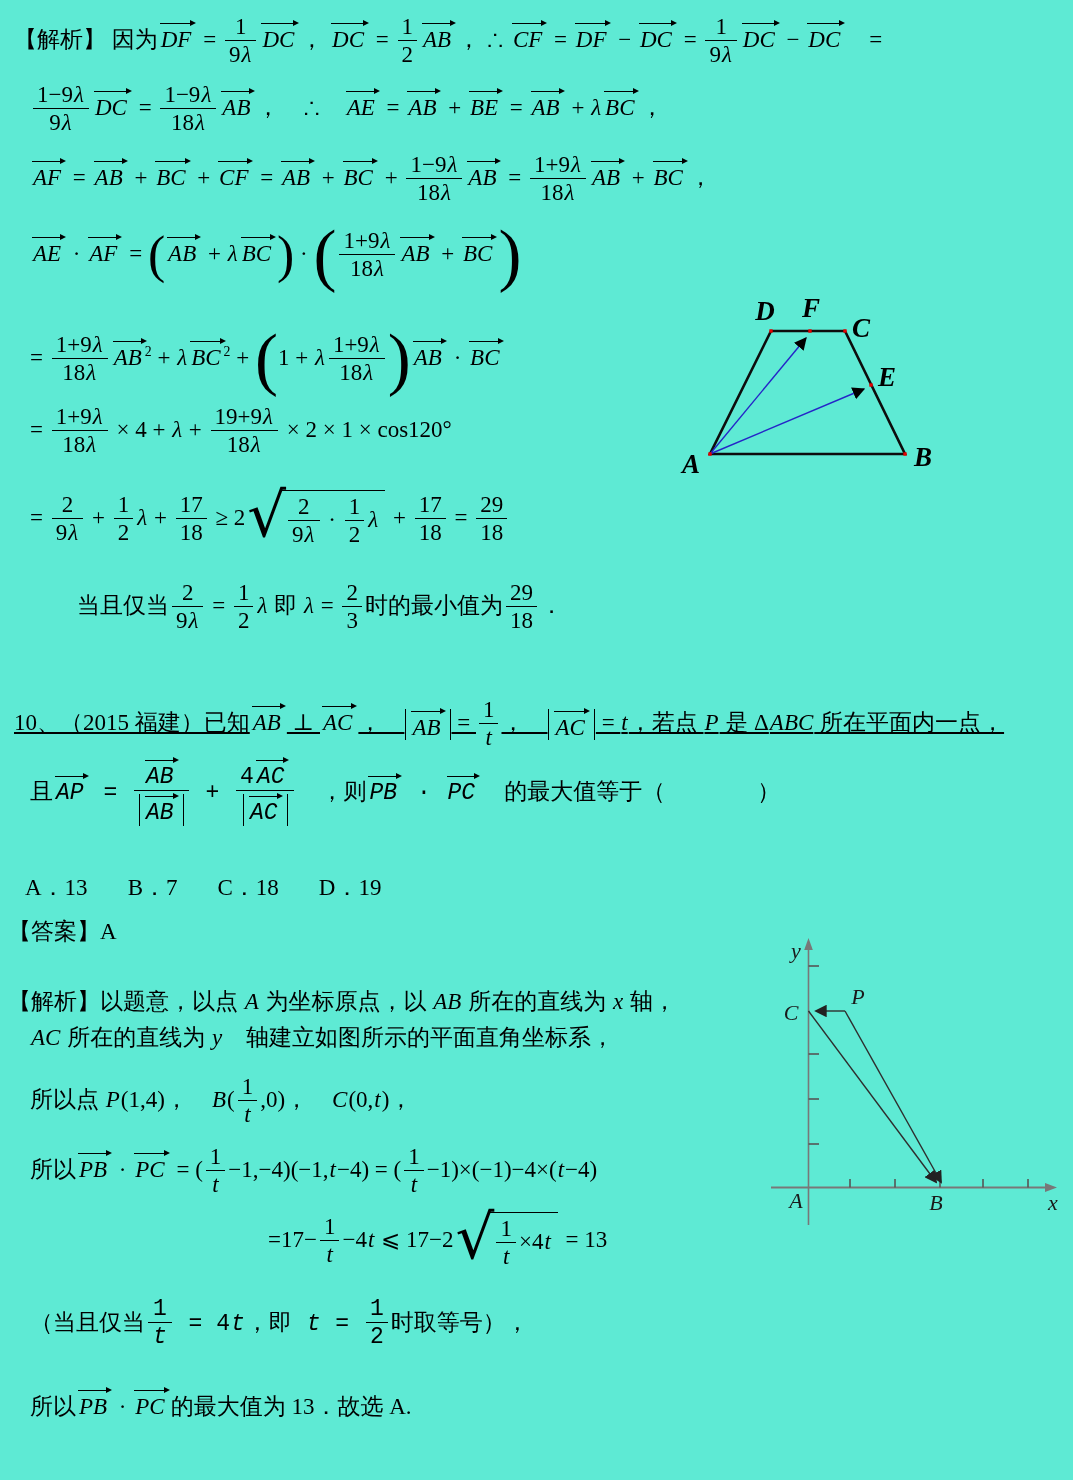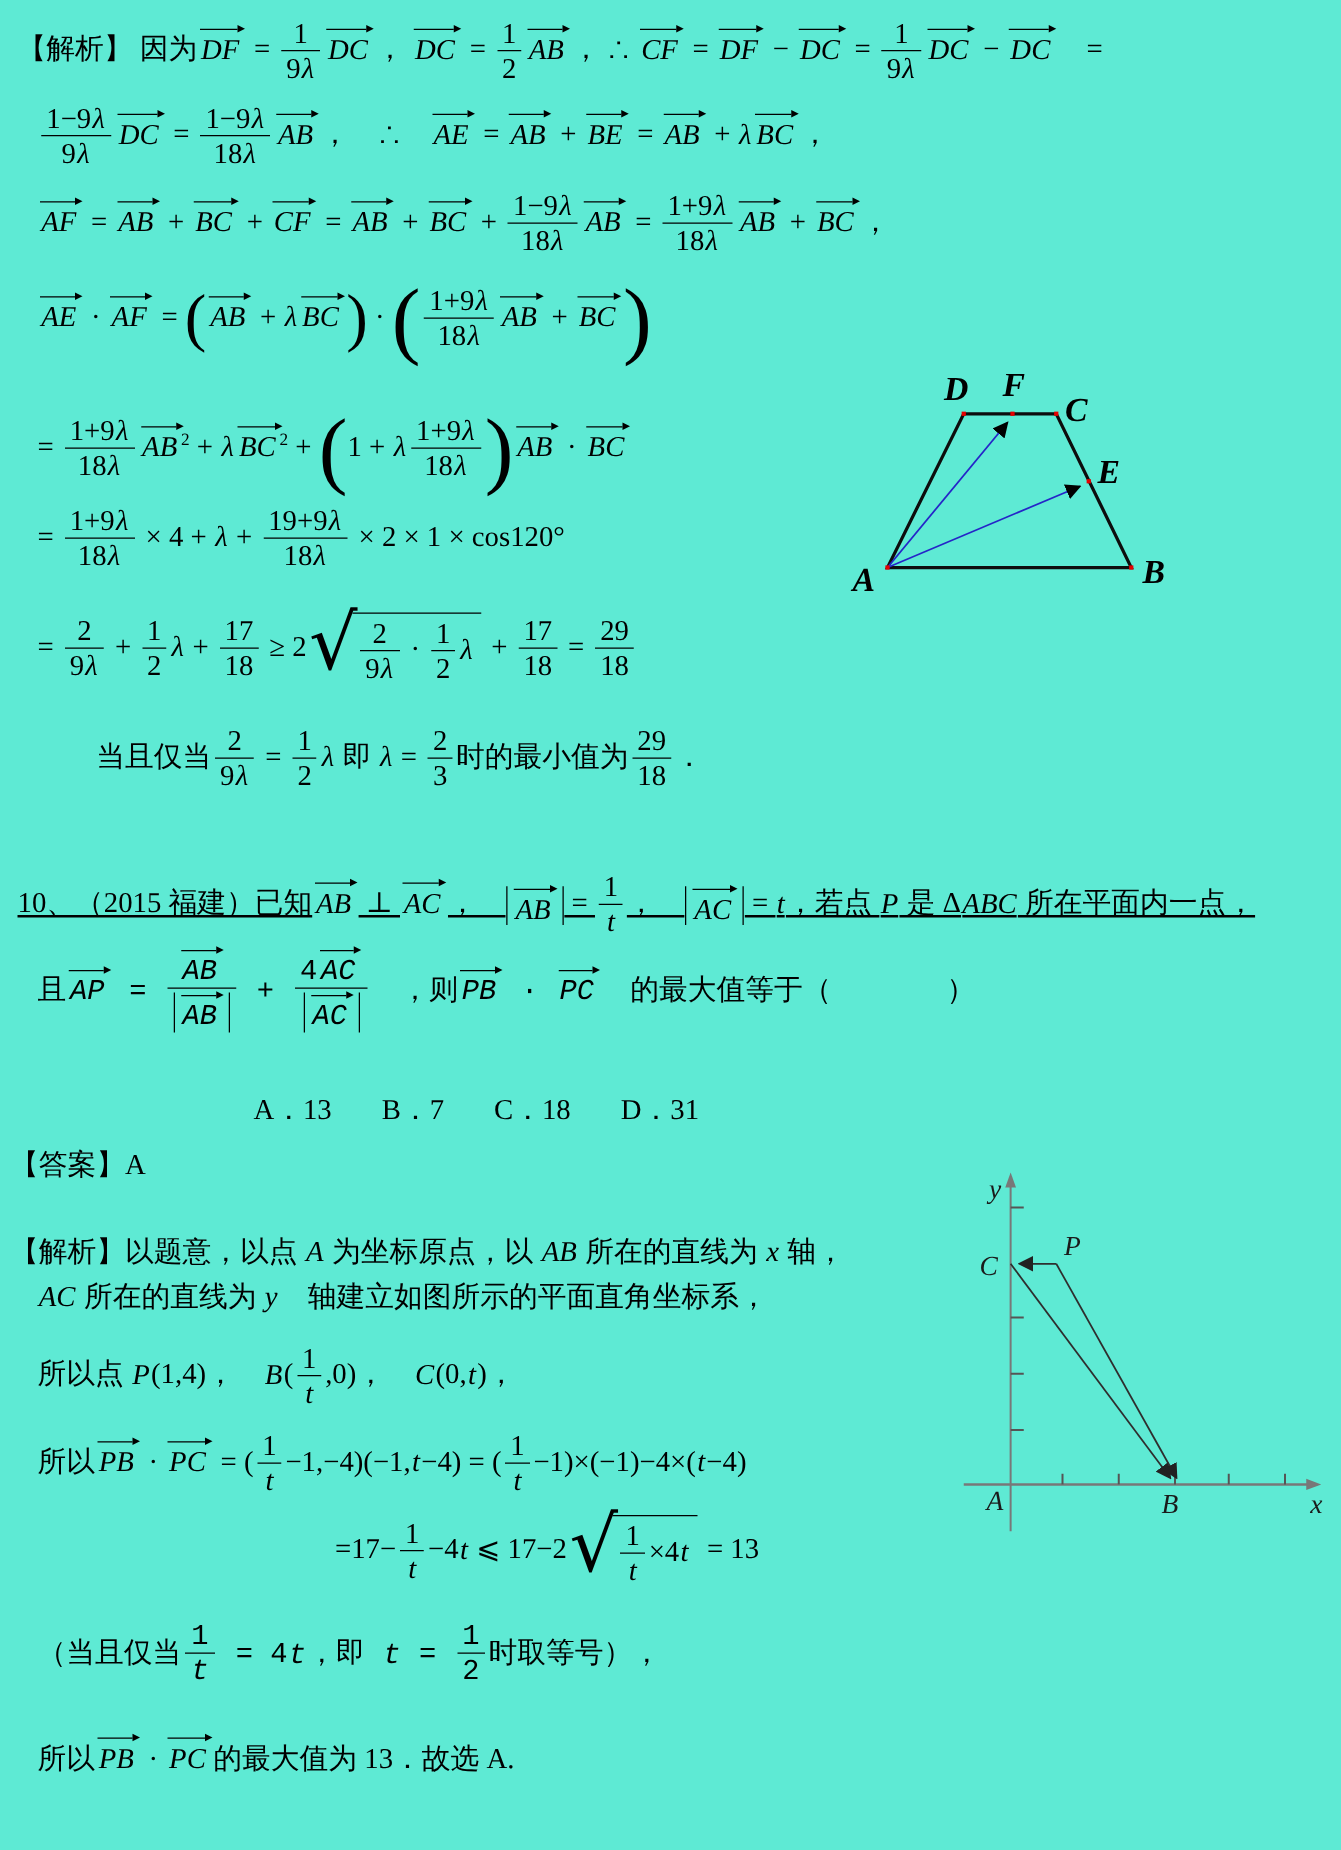--- a/index.html
+++ b/index.html
@@ -21,21 +21,21 @@
   .ab::before{content:'';align-self:stretch;border-left:1.4px solid #000;margin-right:3px;}
   .ab::after{content:'';align-self:stretch;border-left:1.4px solid #000;margin-left:3px;}
   
   .sq{display:inline-flex;align-items:flex-start;vertical-align:middle;margin:0 2px;}
   .rs{font-size:265%;line-height:0.82;margin-right:-4px;font-family:"DejaVu Serif",serif;}
   .rd{border-top:1.7px solid #000;padding:3px 6px 0 3px;display:inline-block;}
   
   .bp{font-size:225%;line-height:0;vertical-align:middle;font-weight:300;}
   .bp2{font-size:300%;line-height:0;vertical-align:middle;font-weight:300;}
   sup{font-size:60%;vertical-align:super;margin-left:-3px;}
-  .choices{position:absolute;display:flex;justify-content:center;gap:40px;}
+  .choices{position:absolute;display:flex;justify-content:flex-start;gap:40px;}
   .fig{position:absolute;}
   .figlabel{font-family:"Liberation Serif",serif;font-style:italic;font-weight:bold;font-size:27px;fill:#000;}
   .axlabel{font-family:"Liberation Serif",serif;font-style:italic;font-weight:normal;font-size:22px;fill:#1a1a1a;}
 </style>
 </head>
 <body>
 
 <div class="page">
 
   <div class="line" style="left:14px;top:14px;">【解析】 因为<span class="v">DF</span> = <span class="f"><span class="n">1</span><span class="d">9<i>λ</i></span></span><span class="v">DC</span>， <span class="v">DC</span> = <span class="f"><span class="n">1</span><span class="d">2</span></span><span class="v">AB</span>， ∴ <span class="v">CF</span> = <span class="v">DF</span> − <span class="v">DC</span> = <span class="f"><span class="n">1</span><span class="d">9<i>λ</i></span></span><span class="v">DC</span> − <span class="v">DC</span>　=</div>
@@ -81,21 +81,21 @@
   <div class="line" style="left:30px;top:758px;font-family:Liberation Mono, monospace;">且<span class="v">AP</span> = <span class="f"><span class="n"><span class="v">AB</span></span><span class="d"><span class="ab">
             <span class="v">AB</span>
           </span></span></span> + <span class="f"><span class="n">4<span class="v">AC</span></span><span class="d"><span class="ab">
             <span class="v">AC</span>
           </span></span></span>　，则<span class="v">PB</span> · <span class="v">PC</span>　的最大值等于（　　　　）</div>
 
   <div class="choices" style="left:25px;top:872px;width:712px;">
     <span>A．13</span>
     <span>B．7</span>
     <span>C．18</span>
-    <span>D．31</span>
+    <span>D．19</span>
   </div>
 
   <div class="line" style="left:8px;top:916px;">【答案】A</div>
 
   <div class="line" style="left:8px;top:962px;margin-top:24px;">【解析】以题意，以点 <i>A</i> 为坐标原点，以 <i>AB</i> 所在的直线为 <i>x</i> 轴，</div>
   <div class="line" style="left:30px;top:1022px;"><i>AC</i> 所在的直线为 <i>y</i>　轴建立如图所示的平面直角坐标系，</div>
   <div class="line" style="left:30px;top:1074px;">所以点 <i>P</i>(1,4)，　<i>B</i>(<span class="f"><span class="n">1</span><span class="d"><i>t</i></span></span>,0)，　<i>C</i>(0,<i>t</i>)，</div>
   <div class="line" style="left:30px;top:1144px;">所以<span class="v">PB</span> · <span class="v">PC</span> = (<span class="f"><span class="n">1</span><span class="d"><i>t</i></span></span>−1,−4)(−1,<i>t</i>−4) = (<span class="f"><span class="n">1</span><span class="d"><i>t</i></span></span>−1)×(−1)−4×(<i>t</i>−4)</div>
   <div class="line" style="left:268px;top:1212px;">=17−<span class="f"><span class="n">1</span><span class="d"><i>t</i></span></span>−4<i>t</i> ⩽ 17−2<span class="sq">
         <span class="rs">√</span>

